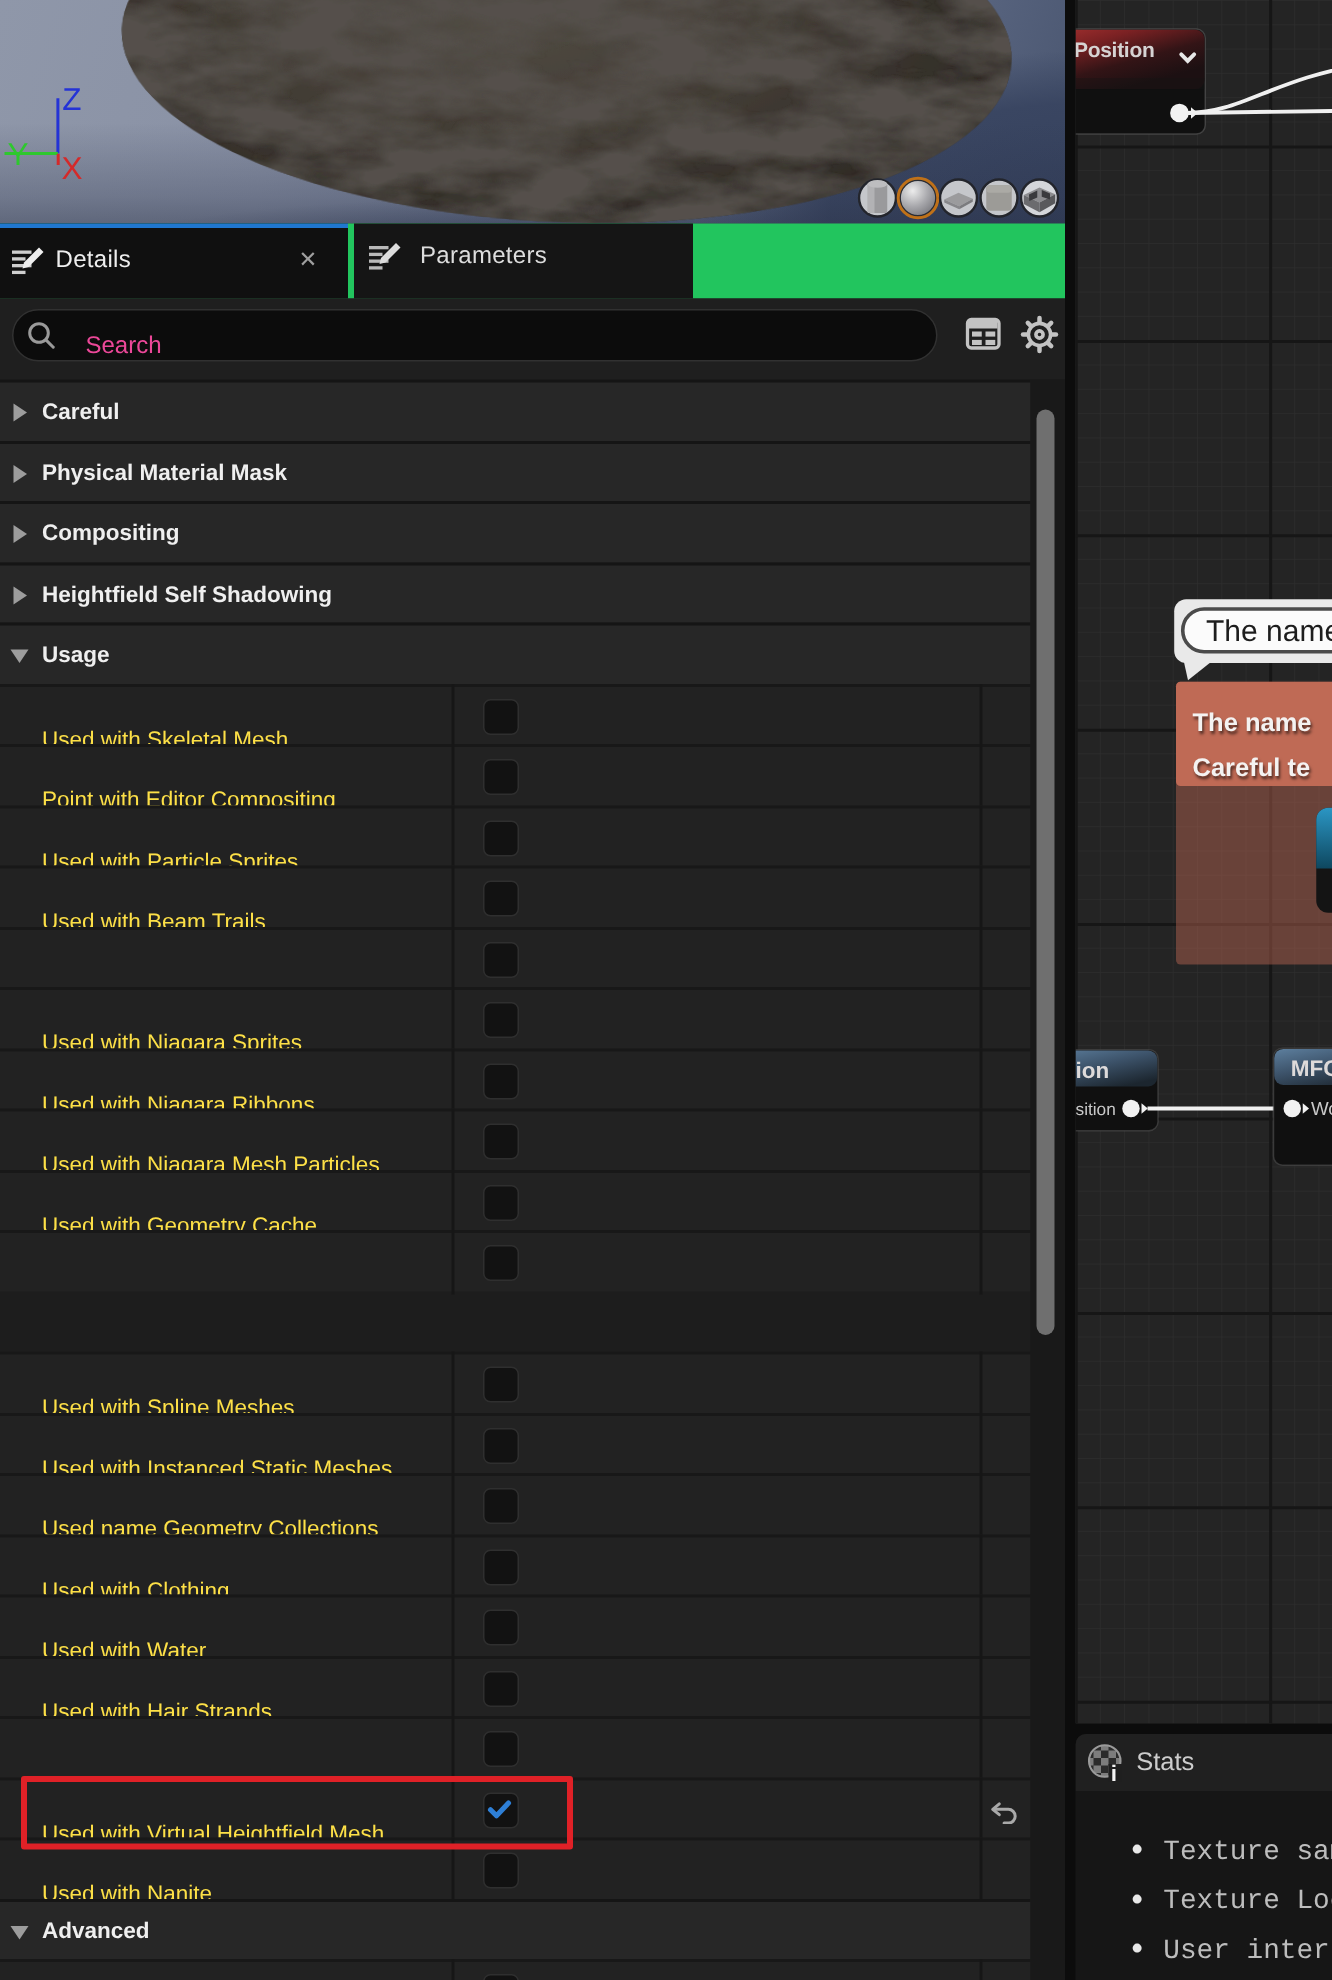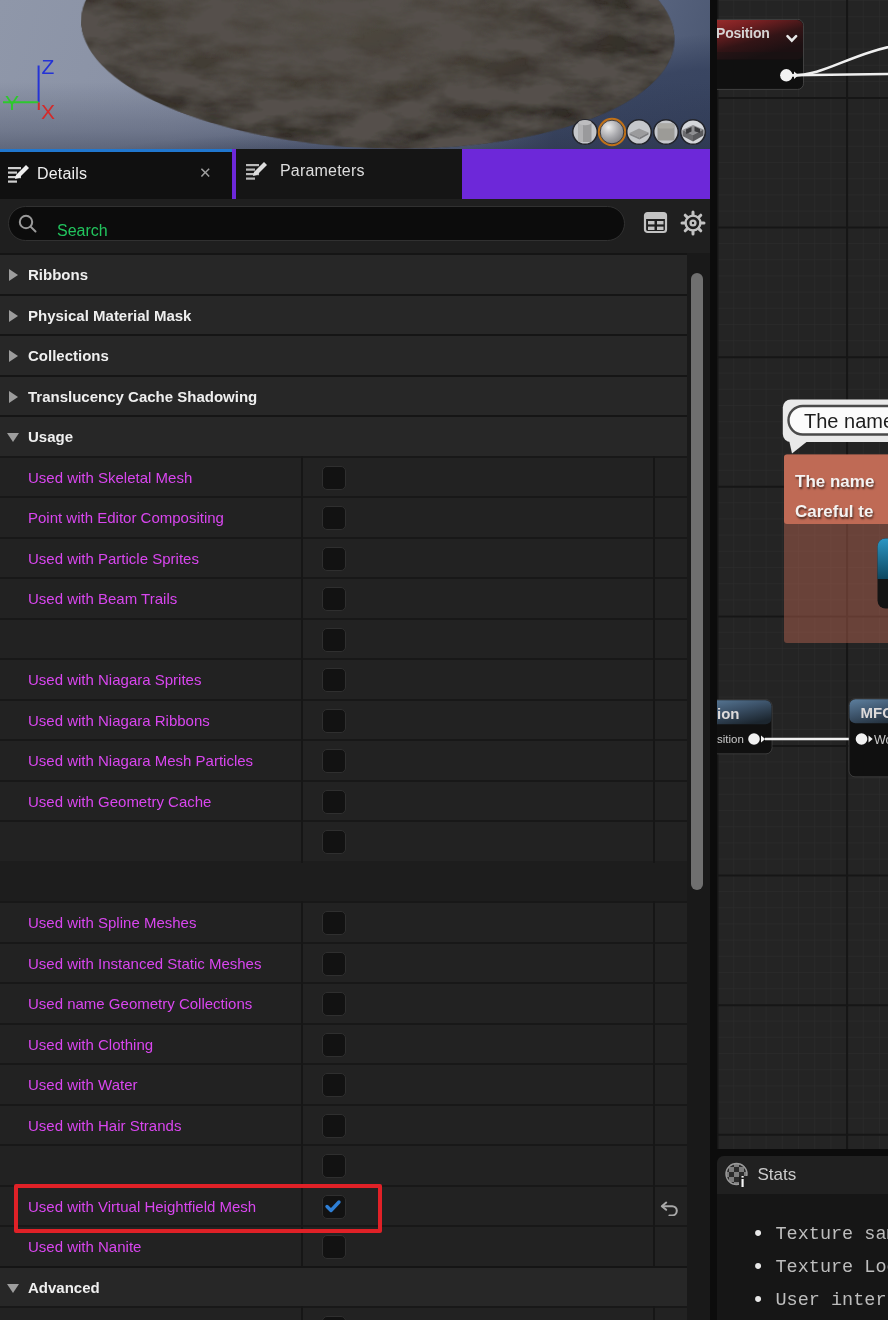--- a/index.html
+++ b/index.html
@@ -12,42 +12,42 @@
 #viewport { position:absolute; left:0; top:0; width:710px; height:149px; overflow:hidden;
   background:
     linear-gradient(to bottom, rgba(40,48,70,0) 55%, rgba(44,52,76,0.30) 88%, rgba(40,48,70,0.45) 100%),
     radial-gradient(ellipse 330px 130px at 735px 140px, rgba(52,64,92,0.97) 0%, rgba(56,68,96,0.92) 55%, rgba(66,78,106,0) 82%),
     radial-gradient(ellipse 430px 62px at 355px 178px, rgba(56,66,93,0.9) 0%, rgba(56,66,93,0) 75%),
     linear-gradient(107deg, #8f97a9 0%, #8991a5 28%, #747f99 58%, #596580 85%, #49556f 100%);
 }
 #axis { position:absolute; left:0; top:0; }
 
 
-#tabbar { position:absolute; left:0; top:149px; width:710px; height:50px; background:#6d28d9; }
+#tabbar { position:absolute; left:0; top:149px; width:710px; height:50px; background:#22c55e; }
 #tab-details { position:absolute; left:0; top:0; width:232px; height:50px; background:#101010; border-top:3px solid #2077cf; }
 #tab-params  { position:absolute; left:236px; top:0; width:226px; height:50px; background:#151515; }
 .tabtxt { position:absolute; top:13px; font-size:16px; color:#eeeeee; letter-spacing:0.2px; }
 .closex { position:absolute; left:199px; top:12px; font-size:15px; color:#9f9f9f; }
 
 
 #searchrow { position:absolute; left:0; top:199px; width:710px; height:54px; background:#1f1f1f; }
 #searchpill { position:absolute; left:8px; top:7px; width:617px; height:35px; background:#0c0c0c;
   border:1px solid #313131; border-radius:18px; }
-#searchtxt { position:absolute; left:48px; top:15px; font-size:16px; color:#22c55e; }
+#searchtxt { position:absolute; left:48px; top:15px; font-size:16px; color:#ec4899; }
 
 
 .hdr { position:absolute; left:0; width:687px; height:40.5px; background:#272727; border-top:2px solid #151515; }
 .hdrtxt { position:absolute; left:28px; top:11px; font-size:15px; font-weight:bold; color:#efefef; }
 .tri-right { position:absolute; left:9px; top:14px; width:0; height:0;
   border-left:9px solid #9d9d9d; border-top:6px solid transparent; border-bottom:6px solid transparent; }
 .tri-down { position:absolute; left:7px; top:16px; width:0; height:0;
   border-top:9px solid #9d9d9d; border-left:6px solid transparent; border-right:6px solid transparent; }
 .row { position:absolute; left:0; width:687px; height:40.5px; background:#222222; border-top:2px solid #181818; }
 .cell-name { position:absolute; left:0; top:0; width:301px; height:100%; }
-.rowtxt { position:absolute; left:28px; top:11px; font-size:15px; color:#d946ef; white-space:nowrap; }
+.rowtxt { position:absolute; left:28px; top:27px; font-size:15px; color:#fde047; white-space:nowrap; }
 .vdiv { position:absolute; top:-2px; width:2px; height:42.5px; background:#161616; }
 .cb { position:absolute; left:322px; top:8px; width:24px; height:24px; background:#121212;
   border:1.5px solid #2f2f2f; border-radius:5px; }
 .cb.checked svg { position:absolute; left:-2px; top:-2px; }
 .undo { position:absolute; left:660px; top:11px; }
 
 
 #scrollstrip { position:absolute; left:687px; top:253px; width:23px; height:1067px; background:#191919; }
 #scrollbar { position:absolute; left:691px; top:273px; width:12px; height:617px; background:#6f6f6f; border-radius:6px; }
 
@@ -191,33 +191,33 @@
         <line x1="6.2" y1="6.2" x2="8.4" y2="8.4"></line>
             <line x1="19.6" y1="19.6" x2="21.8" y2="21.8"></line>
         <line x1="6.2" y1="21.8" x2="8.4" y2="19.6"></line>
             <line x1="19.6" y1="8.4" x2="21.8" y2="6.2"></line>
       </g>
     </svg>
   </div>
 
 <div class="hdr" style="top:253.00px">
         <span class="tri-right"></span>
-        <span class="hdrtxt">Ribbons</span>
+        <span class="hdrtxt">Careful</span>
       </div>
 <div class="hdr" style="top:293.50px">
         <span class="tri-right"></span>
         <span class="hdrtxt">Physical Material Mask</span>
       </div>
 <div class="hdr" style="top:334.00px">
         <span class="tri-right"></span>
-        <span class="hdrtxt">Collections</span>
+        <span class="hdrtxt">Compositing</span>
       </div>
 <div class="hdr" style="top:374.50px">
         <span class="tri-right"></span>
-        <span class="hdrtxt">Translucency Cache Shadowing</span>
+        <span class="hdrtxt">Heightfield Self Shadowing</span>
       </div>
 <div class="hdr" style="top:415.00px">
         <span class="tri-down"></span>
         <span class="hdrtxt">Usage</span>
       </div>
 <div class="row" style="top:455.50px">
         <div class="cell-name">
           <span class="rowtxt">Used with Skeletal Mesh</span>
         </div>
         <div class="vdiv" style="left:301px"></div>

